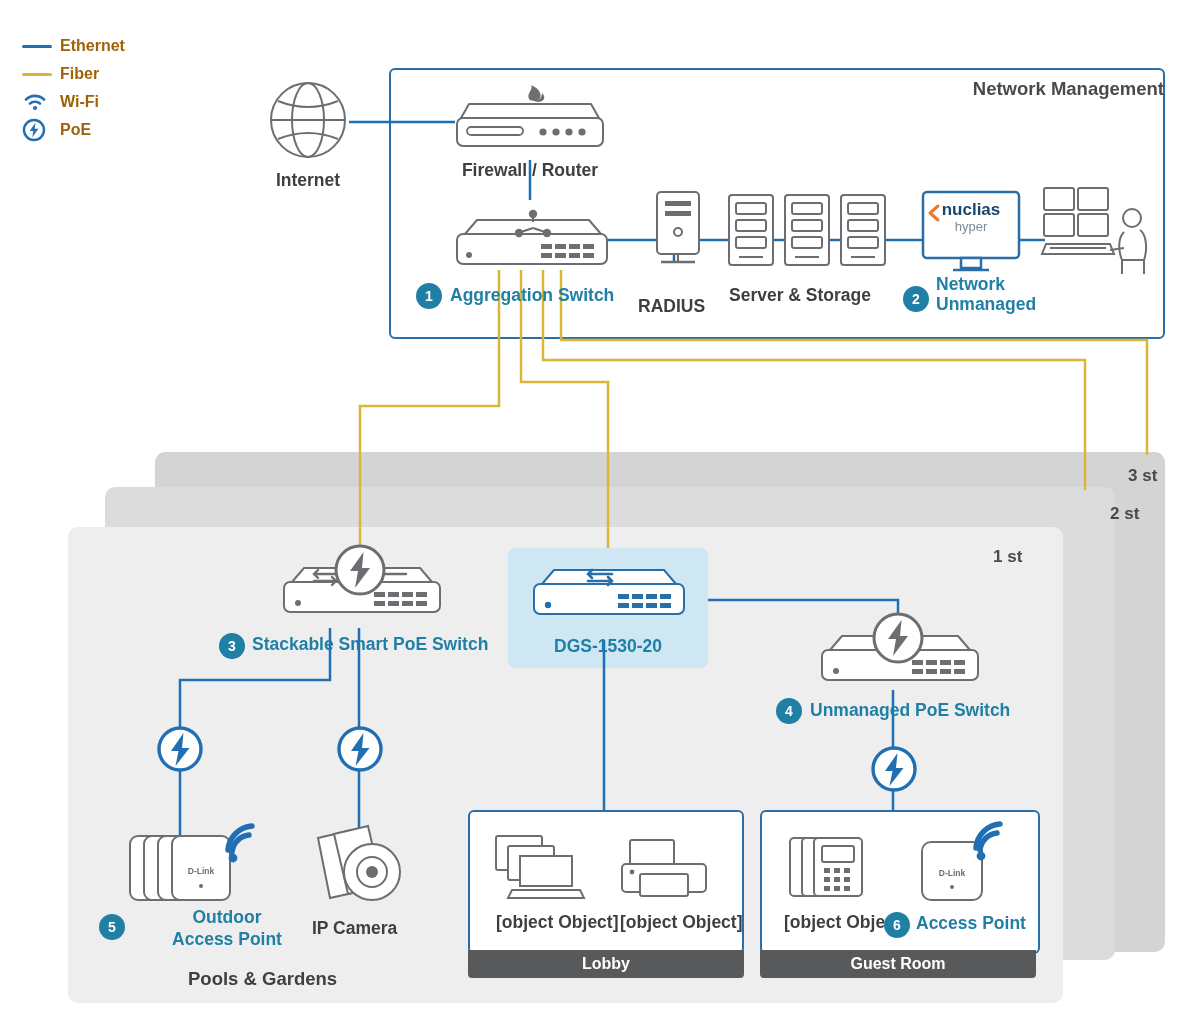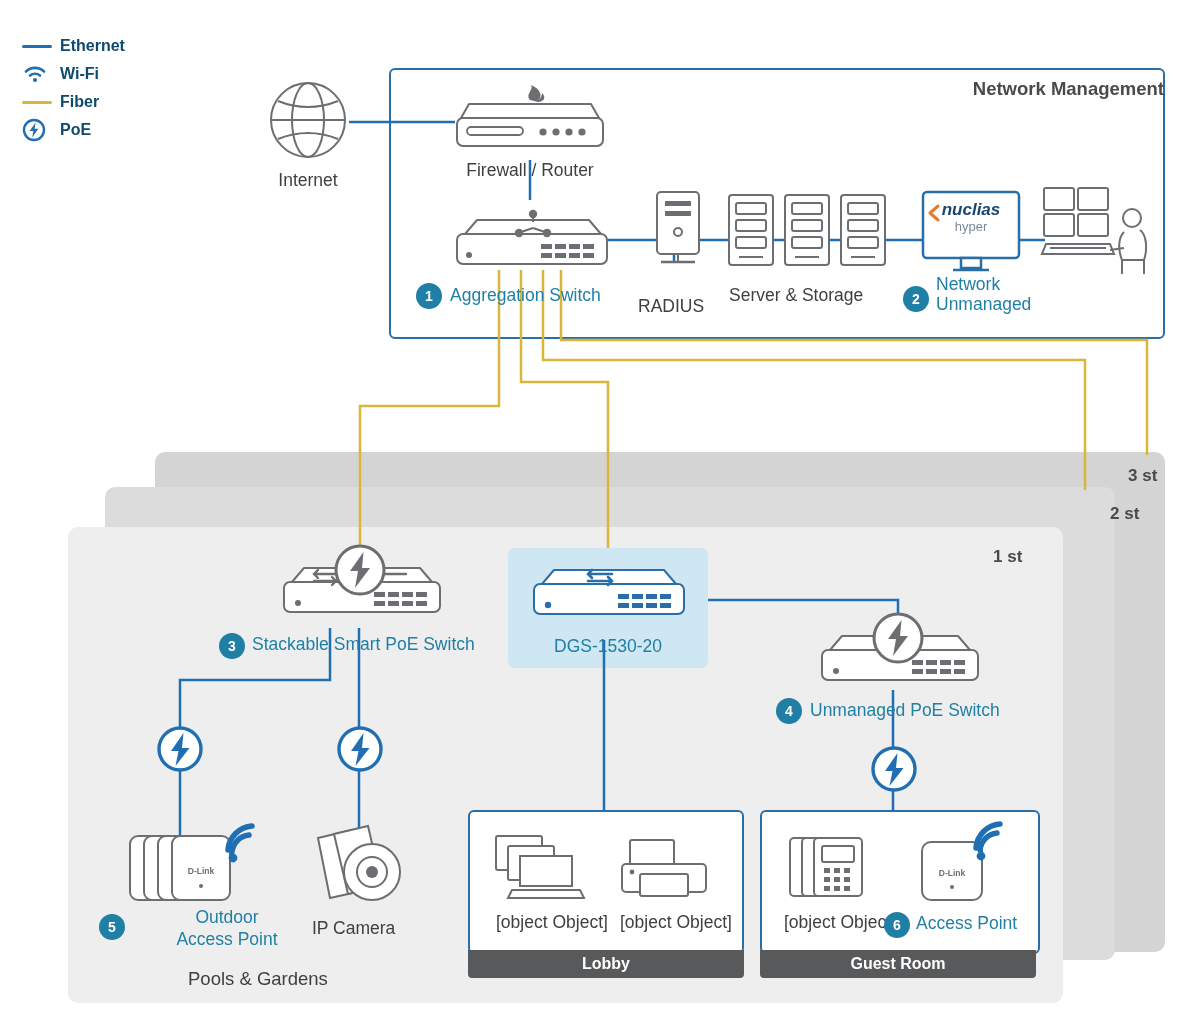--- a/index.html
+++ b/index.html
@@ -5,29 +5,29 @@
   html,body{margin:0;padding:0;background:#ffffff;}
   body{width:1200px;height:1034px;position:relative;font-family:"Liberation Sans",sans-serif;overflow:hidden;}
   .stage{position:absolute;left:0;top:0;width:1200px;height:1034px;}
   svg.layer{position:absolute;left:0;top:0;width:1200px;height:1034px;pointer-events:none;}
   .lbl{position:absolute;white-space:nowrap;}
 
   
   .legend{position:absolute;left:22px;top:32px;width:210px;}
   .legend-row{display:flex;align-items:center;height:28px;}
   .legend-icon{width:38px;display:flex;align-items:center;justify-content:flex-start;}
-  .legend-text{font-size:16px;color:#0c4a6e;font-weight:600;}
+  .legend-text{font-size:16px;color:#a16207;font-weight:600;}
   .ln{display:block;width:30px;height:3px;border-radius:2px;}
   .ln.eth{background:#1f6fb2;}
   .ln.fib{background:#d9b63a;}
 
   
   .dark{color:#3f3f3f;}
   .teal{color:#1f7fa5;}
-  .bold{font-weight:400;}
+  .bold{font-weight:700;}
   .t17{font-size:17.5px;}
   .t18{font-size:18.5px;}
 
   .badge{position:absolute;width:26px;height:26px;border-radius:50%;background:#1f7fa5;color:#fff;
          font-size:14px;font-weight:700;display:flex;align-items:center;justify-content:center;}
 
   .floor{position:absolute;border-radius:10px;}
   .floor3{left:155px;top:452px;width:1010px;height:500px;background:#d4d4d4;}
   .floor2{left:105px;top:487px;width:1010px;height:473px;background:#dcdcdc;}
   .floor1{left:68px;top:527px;width:995px;height:476px;background:#eeeeee;}
@@ -97,36 +97,36 @@
 
     <path d="M893 690 L893 812" fill="none" stroke="#1f6fb2" stroke-width="2.5"></path>
   </svg>
 
   <div class="legend">
     <div class="legend-row">
       <span class="legend-icon">
           <i class="ln eth"></i>
         </span>
       <span class="legend-text">Ethernet</span>
+    </div>
+    <div class="legend-row">
+      <span class="legend-icon">
+          <i class="ln fib"></i>
+        </span>
+      <span class="legend-text">Fiber</span>
     </div>
     <div class="legend-row">
       <span class="legend-icon">
         <svg width="26" height="20" viewBox="0 0 26 20">
           <path d="M4 7.5 A13 13 0 0 1 22 7.5" stroke="#1f6fb2" stroke-width="2.6" fill="none" stroke-linecap="round"></path>
           <path d="M8 11.5 A8 8 0 0 1 18 11.5" stroke="#1f6fb2" stroke-width="2.6" fill="none" stroke-linecap="round"></path>
           <circle cx="13" cy="16" r="2.1" fill="#1f6fb2"></circle>
         </svg>
       </span>
       <span class="legend-text">Wi-Fi</span>
-    </div>
-    <div class="legend-row">
-      <span class="legend-icon">
-          <i class="ln fib"></i>
-        </span>
-      <span class="legend-text">Fiber</span>
     </div>
     <div class="legend-row">
       <span class="legend-icon">
         <svg width="24" height="24" viewBox="0 0 24 24">
           <circle cx="12" cy="12" r="10" fill="none" stroke="#1f6fb2" stroke-width="2.4"></circle>
           <path d="M13.6 4.6 L7.6 13 L11.4 13 L10.2 19.4 L16.4 10.8 L12.6 10.8 Z" fill="#1f6fb2"></path>
         </svg>
       </span>
       <span class="legend-text">PoE</span>
     </div>
@@ -219,21 +219,21 @@
   <div class="lbl t17 dark bold" style="left:729px;top:285px;">Server &amp; Storage</div>
 
   <svg class="layer">
     <g transform="translate(923,192)">
       <rect x="0" y="0" width="96" height="66" rx="4" fill="#fff" stroke="#2a6ea8" stroke-width="2.5"></rect>
       <path d="M40 66 L40 74 M30 78 L66 78" stroke="#2a6ea8" stroke-width="2.5" fill="none"></path>
       <rect x="38" y="66" width="20" height="10" fill="#fff" stroke="#2a6ea8" stroke-width="2.5"></rect>
     </g>
   </svg>
   <div class="nuclias" style="left:930px;top:200px;width:82px;text-align:center;">
-    <div style="font-size:17px;font-weight:700;color:#17466e;font-style:italic;">nuclias</div>
+    <div style="font-size:17px;font-weight:700;color:#17466e;">nuclias</div>
     <div style="font-size:13px;color:#7a8a99;margin-top:-1px;">hyper</div>
   </div>
   <svg class="layer">
     <path d="M938 206 L930 213 L938 220" fill="none" stroke="#e87b2a" stroke-width="3" stroke-linecap="round" stroke-linejoin="round"></path>
   </svg>
   <div class="badge" style="left:903px;top:286px;">2</div>
   <div class="lbl t17 teal bold" style="left:936px;top:274px;width:92px;line-height:20px;">
     <span>Network</span><br>
     <span>Unmanaged</span>
   </div>

